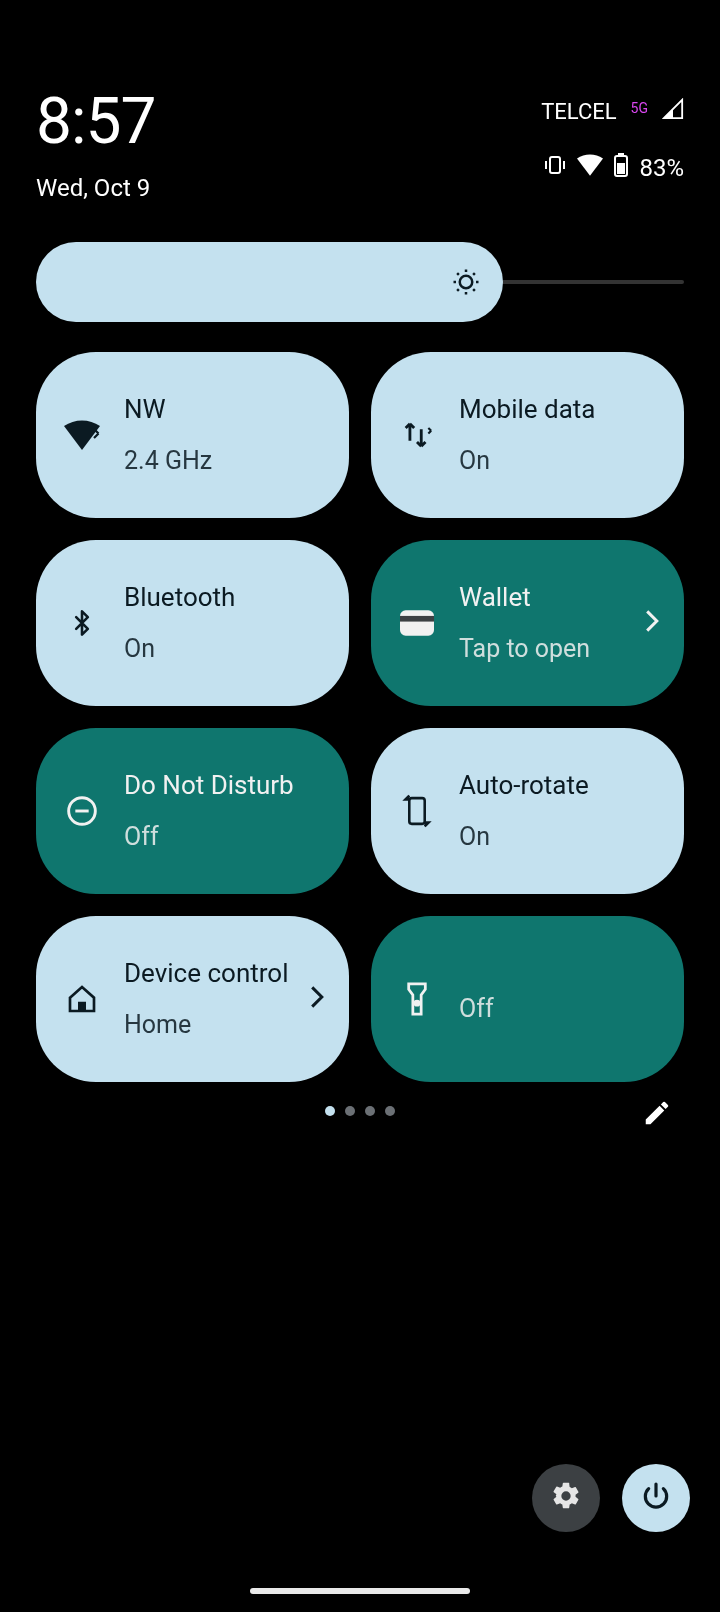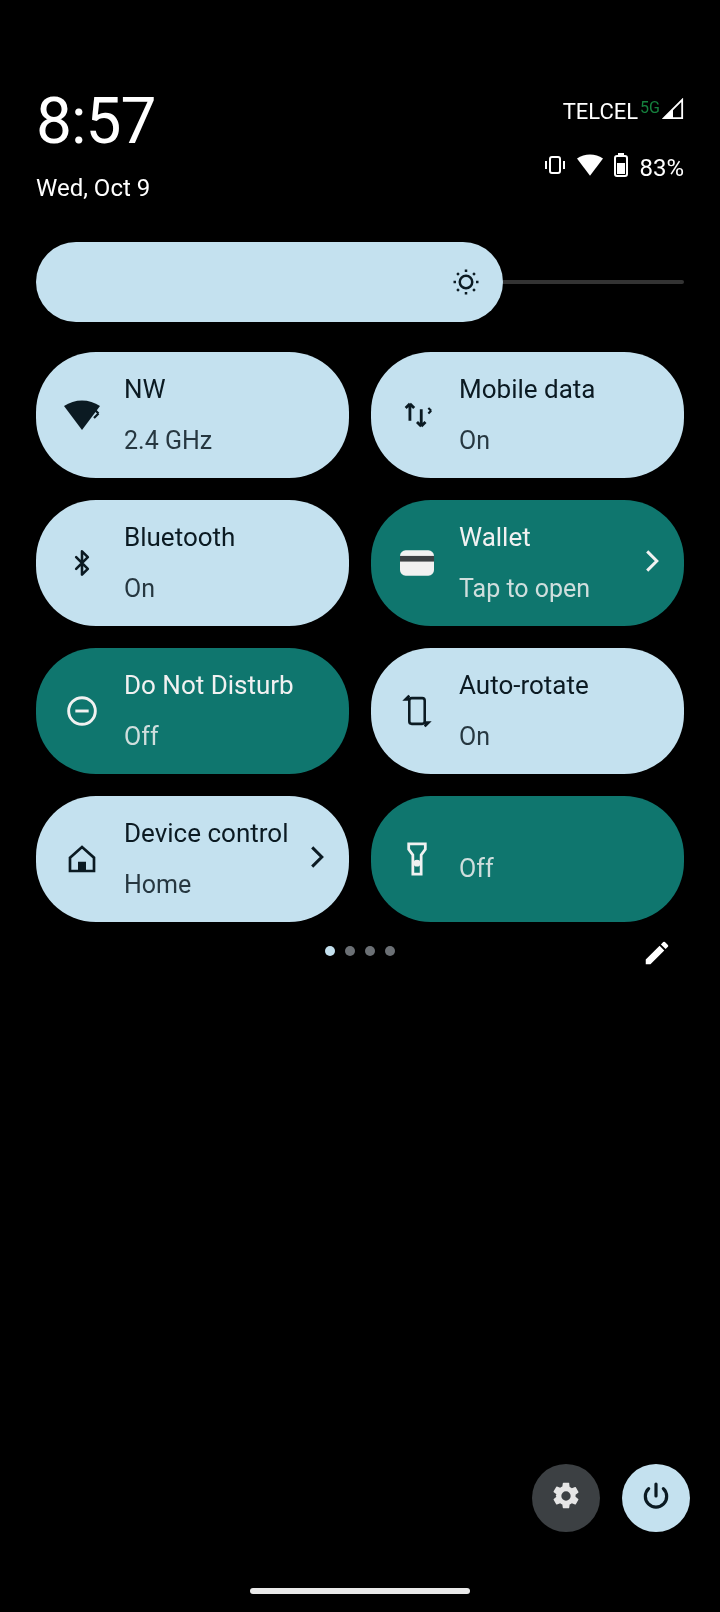--- a/index.html
+++ b/index.html
@@ -41,24 +41,24 @@
     justify-content: flex-start;
     gap: 28px;
     padding-top: 8px;
   }
   .status-row {
     display: flex;
     align-items: center;
     gap: 10px;
     font-size: 22px;
   }
-  .carrier-row { gap: 2px; justify-content: flex-end; }
+  .carrier-row { gap: 14px; justify-content: flex-end; }
   .net-type {
-    font-size: 16px;
-    color: #15803d;
+    font-size: 14px;
+    color: #d946ef;
     transform: translateY(-4px);
   }
   .battery-pct { font-size: 24px; }
 
   
   .brightness {
     margin: 40px 36px 0 36px;
     position: relative;
     height: 80px;
   }
@@ -84,21 +84,21 @@
   .brightness-fill svg { display: block; }
 
   
   .tiles {
     margin: 30px 36px 0 36px;
     display: grid;
     grid-template-columns: 1fr 1fr;
     gap: 22px;
   }
   .tile {
-    height: 126px;
+    height: 166px;
     border-radius: 60px;
     display: flex;
     align-items: center;
     padding: 0 24px 0 24px;
     gap: 20px;
   }
   .tile.on  { background: #c4e1ef; color: #0b1a22; }
   .tile.off { background: #0f766e; color: #f1f1f1; }
   .tile .icon-wrap {
     min-width: 44px;

